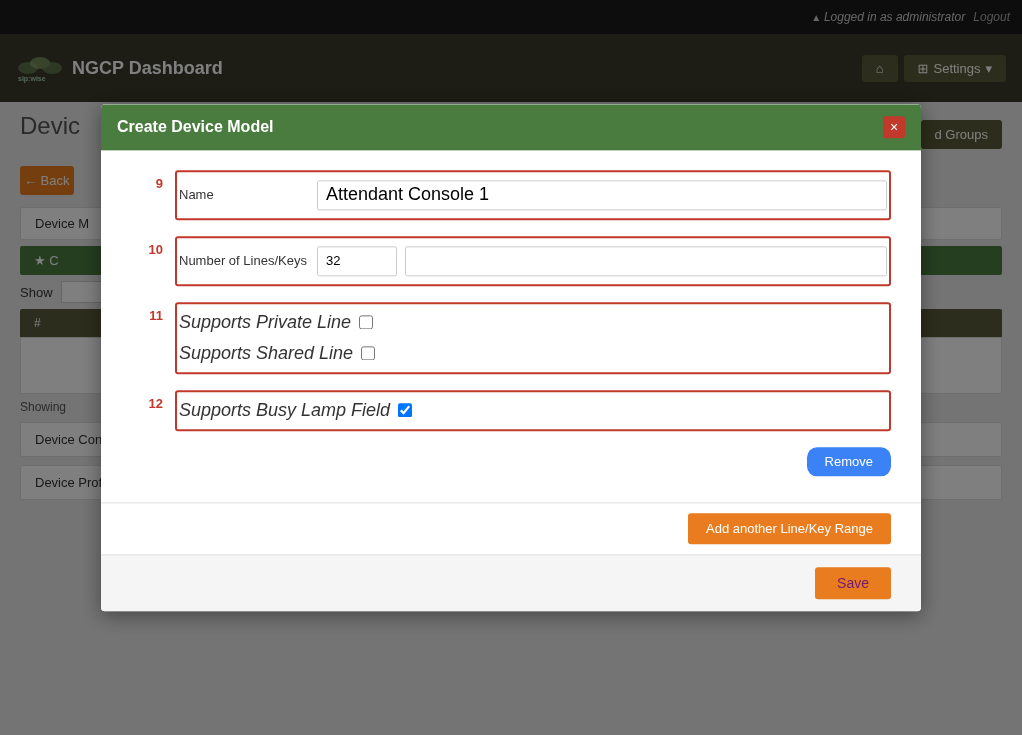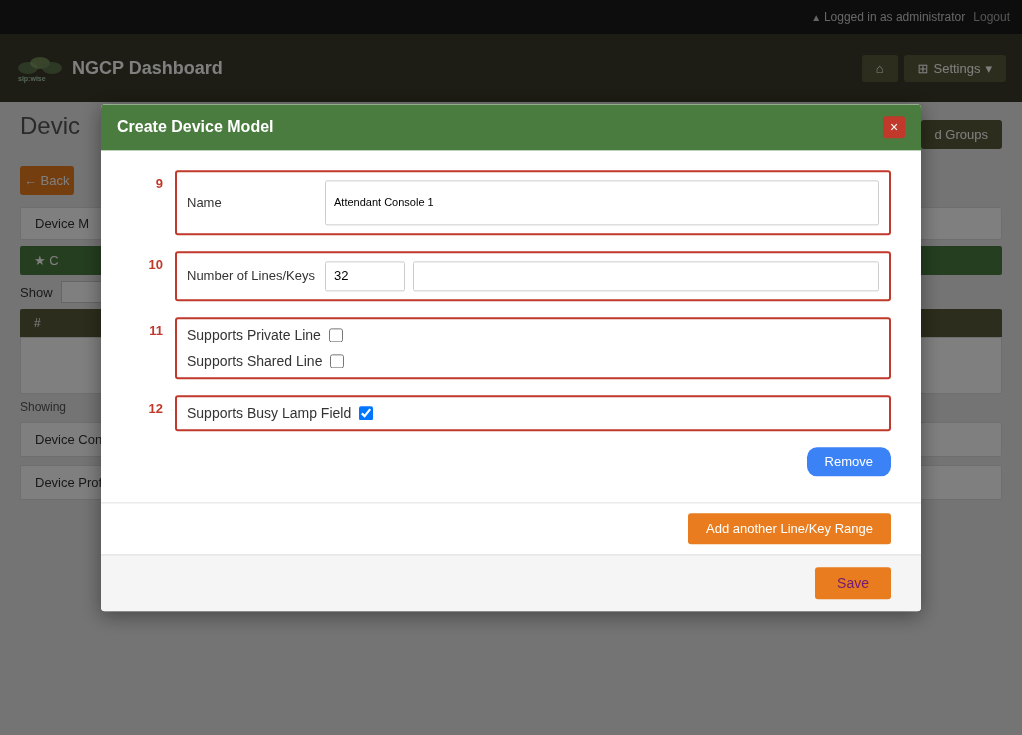--- a/index.html
+++ b/index.html
@@ -14,20 +14,21 @@
 
     
     .top-bar {
       background: #1a1a1a;
       height: 34px;
       display: flex;
       align-items: center;
       justify-content: flex-end;
       padding: 0 12px;
       gap: 8px;
+      font-style: italic;
     }
     .top-bar-user {
       color: #ccc;
       font-size: 12px;
     }
     .top-bar-logout {
       color: #aaa;
       font-size: 12px;
       cursor: pointer;
       text-decoration: none;
@@ -139,39 +140,39 @@
       font-weight: bold;
       width: 44px;
       text-align: right;
       padding-right: 12px;
       padding-top: 6px;
     }
     .row-content {
       flex: 1;
       border: 2px solid #c0392b;
       border-radius: 3px;
-      padding: 8px 10px;
+      padding: 8px 2px;
     }
     .form-field-inline {
       display: flex;
       align-items: center;
       gap: 8px;
     }
     .field-label {
       color: #333;
       font-size: 13px;
       min-width: 130px;
     }
     .field-input {
       flex: 1;
       border: 1px solid #ccc;
       padding: 4px 8px;
-      font-size: 11px;
-      border-radius: 2px;
-      height: 45px;
+      font-size: 18px;
+      border-radius: 2px;
+      height: 30px;
       outline: none;
     }
     .field-input-short {
       width: 80px;
       flex: none;
       border: 1px solid #ccc;
       padding: 4px 8px;
       font-size: 13px;
       border-radius: 2px;
       height: 30px;
@@ -189,21 +190,22 @@
     .checkbox-row {
       display: flex;
       align-items: center;
       gap: 8px;
       margin-bottom: 10px;
     }
     .checkbox-row:last-child { margin-bottom: 0; }
 
     .checkbox-label {
       color: #333;
-      font-size: 14px;
+      font-size: 18px;
+      font-style: italic;
     }
 
     input[type="checkbox"] {
       width: 14px;
       height: 14px;
       cursor: pointer;
     }
 
     .remove-row {
       display: flex;

